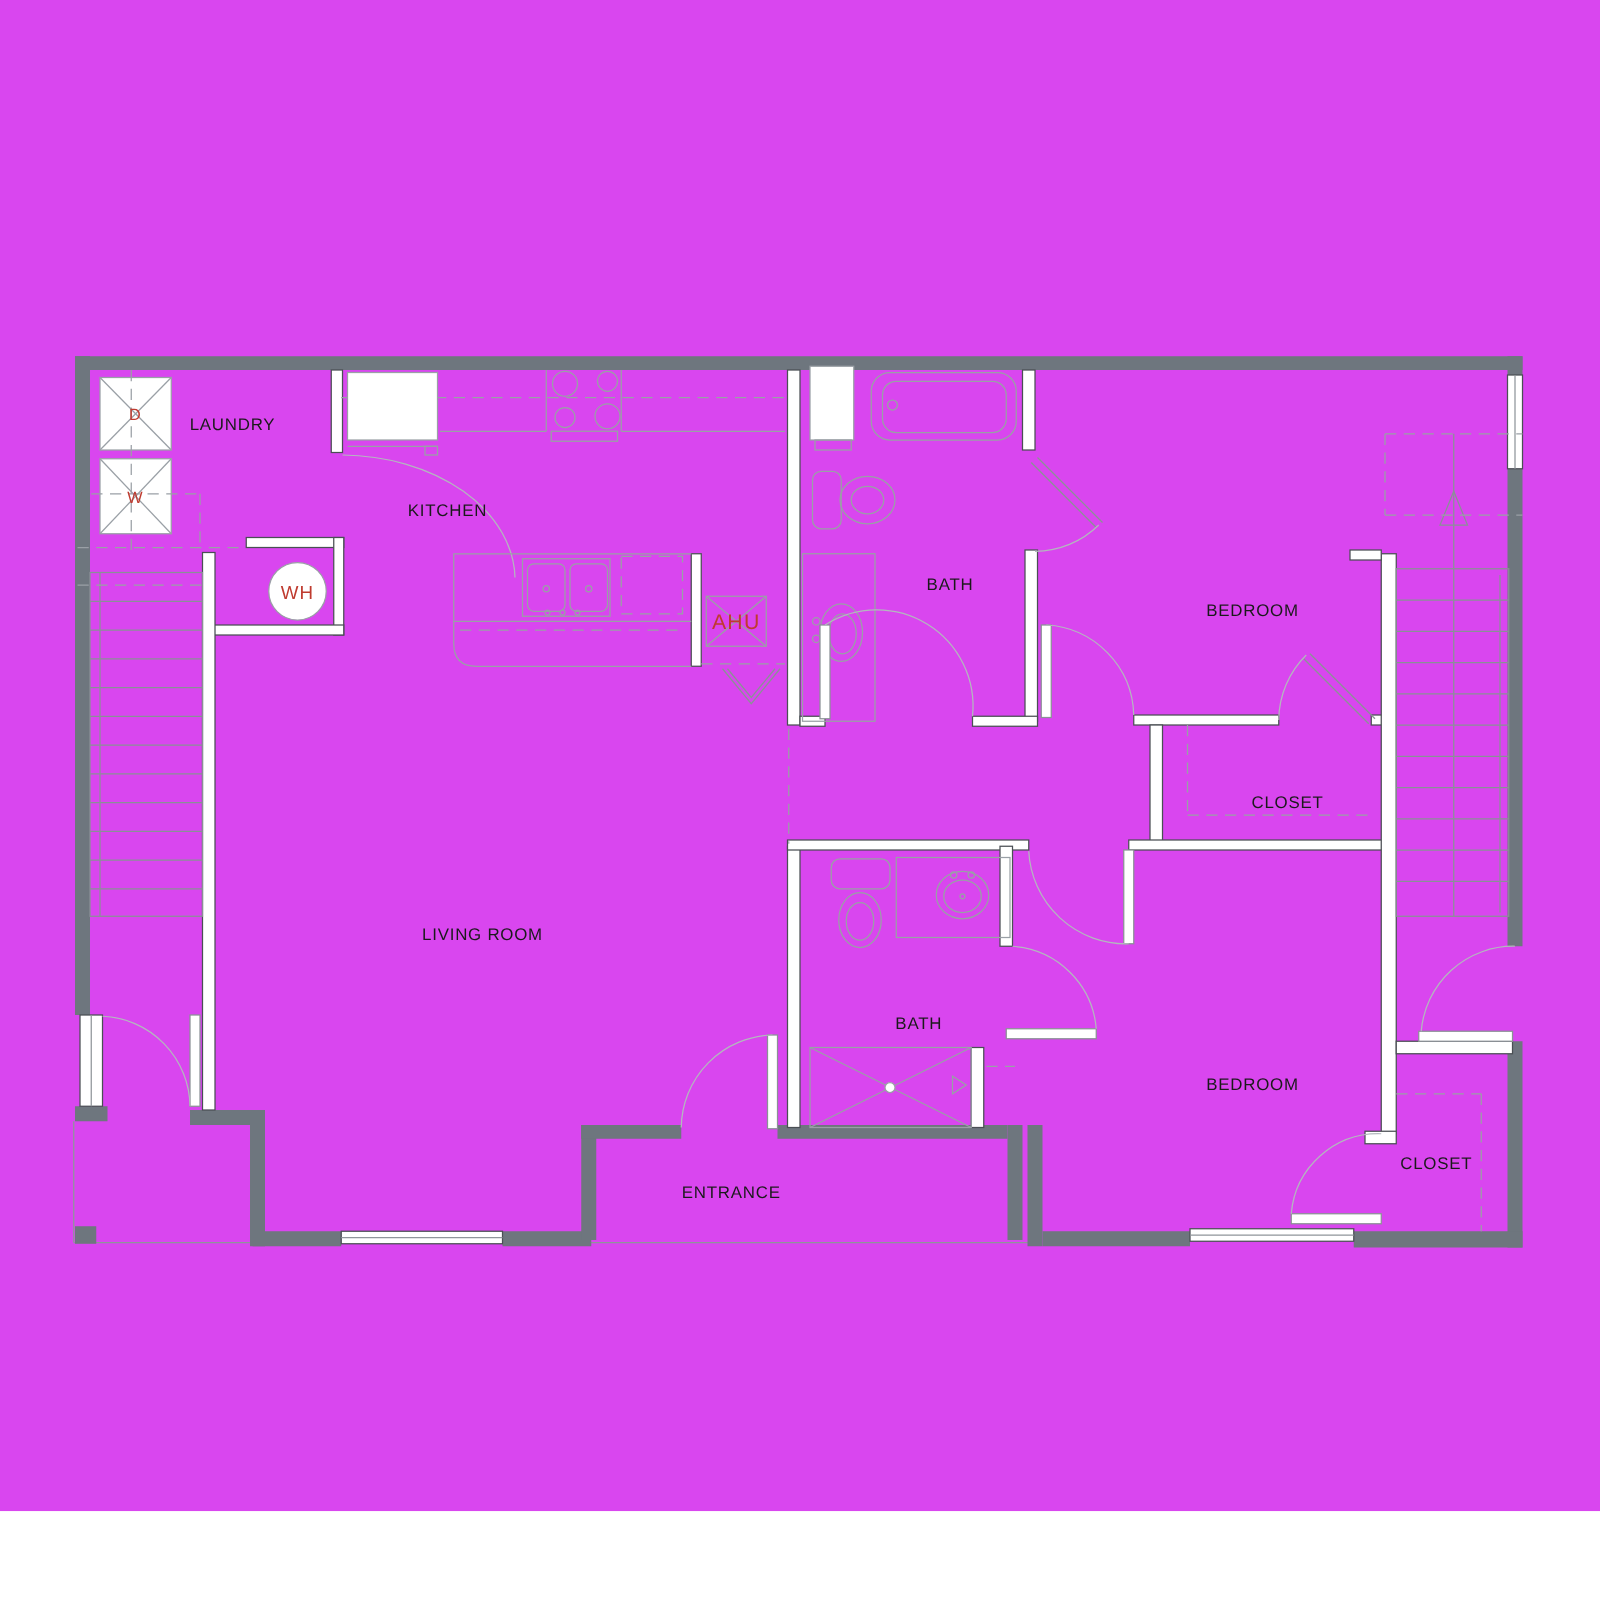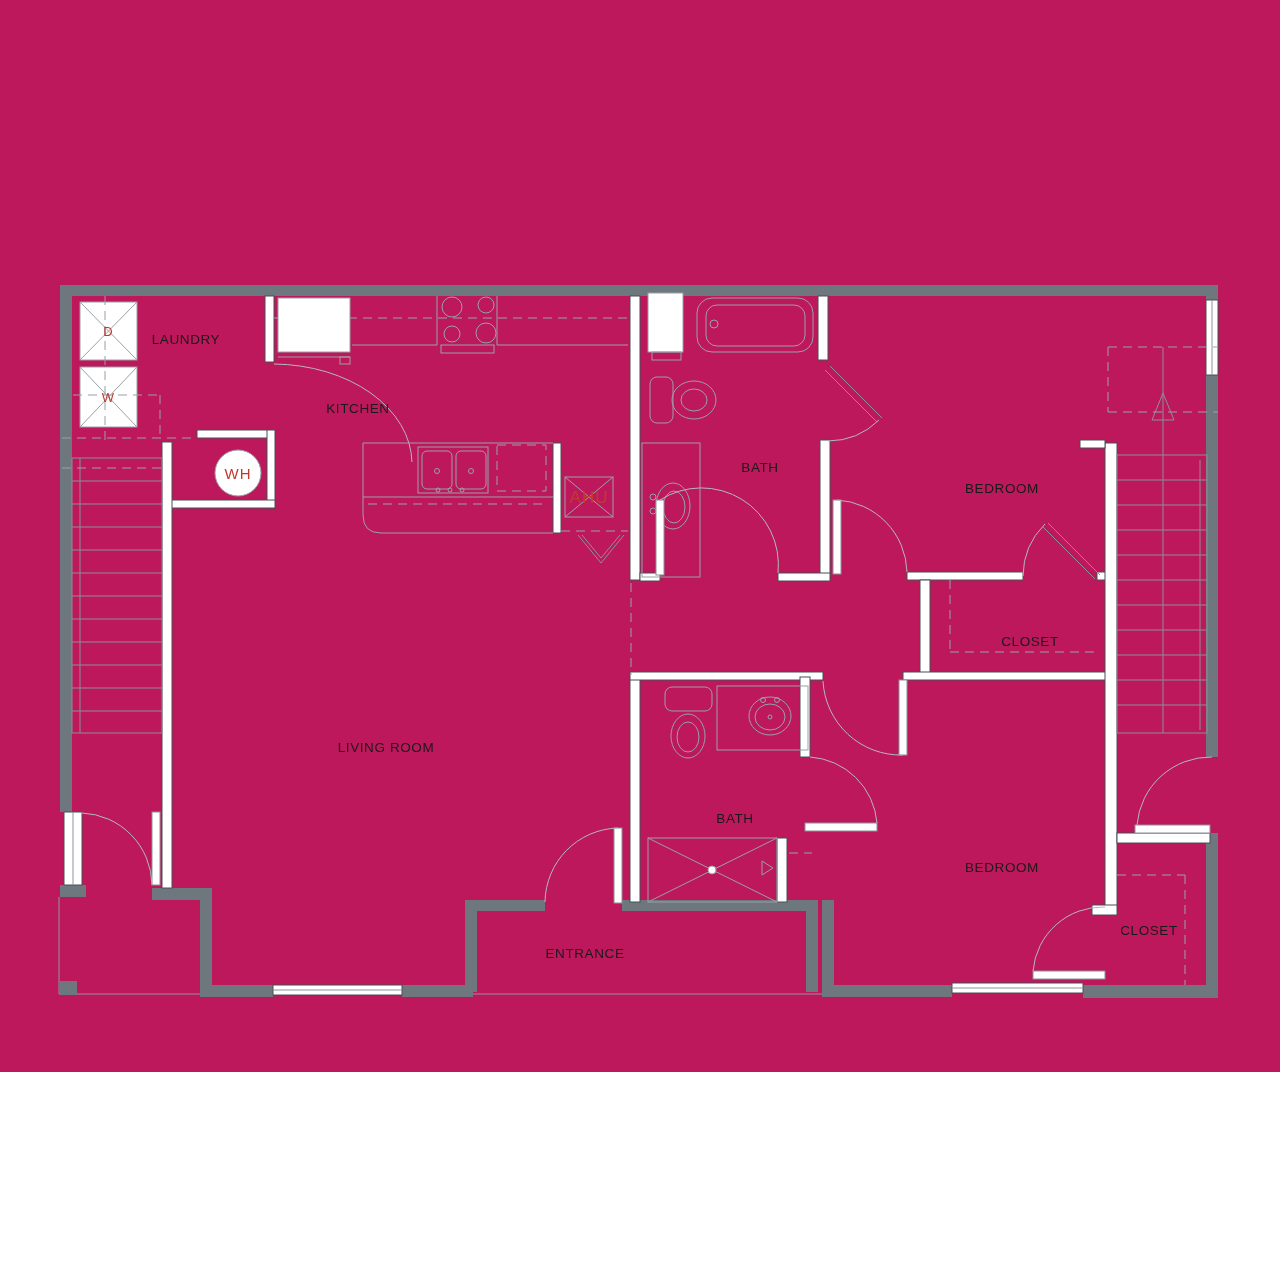--- a/index.html
+++ b/index.html
@@ -1,16 +1,16 @@
 <!DOCTYPE html>
 <html><head>
 <meta charset="utf-8">
 <style>
   html,body{margin:0;padding:0;background:#ffffff;}
-  #stage{position:relative;width:1280px;height:1072px;background:#be185d;font-family:"Liberation Sans",sans-serif;}
+  #stage{position:relative;width:1280px;height:1209px;background:#d946ef;font-family:"Liberation Sans",sans-serif;}
   svg{position:absolute;left:0;top:0;}
   .wall-ext{fill:#6e767e;stroke:none;}
   .wall-int{fill:#ffffff;stroke:#4a4f54;stroke-width:1;}
   .win{fill:#ffffff;stroke:#4a4f54;stroke-width:1;}
   .thin{stroke:#8f959a;stroke-width:1;fill:none;}
   .fix{stroke:#9aa0a6;stroke-width:1;fill:#ffffff;}
   .fixn{stroke:#9aa0a6;stroke-width:1;fill:none;}
   .stair{stroke:#8a9096;stroke-width:1;fill:none;}
   .dash{stroke:#9aa0a6;stroke-width:1;fill:none;stroke-dasharray:9 6;}
   .arc{stroke:#b3b8bd;stroke-width:1;fill:none;}

